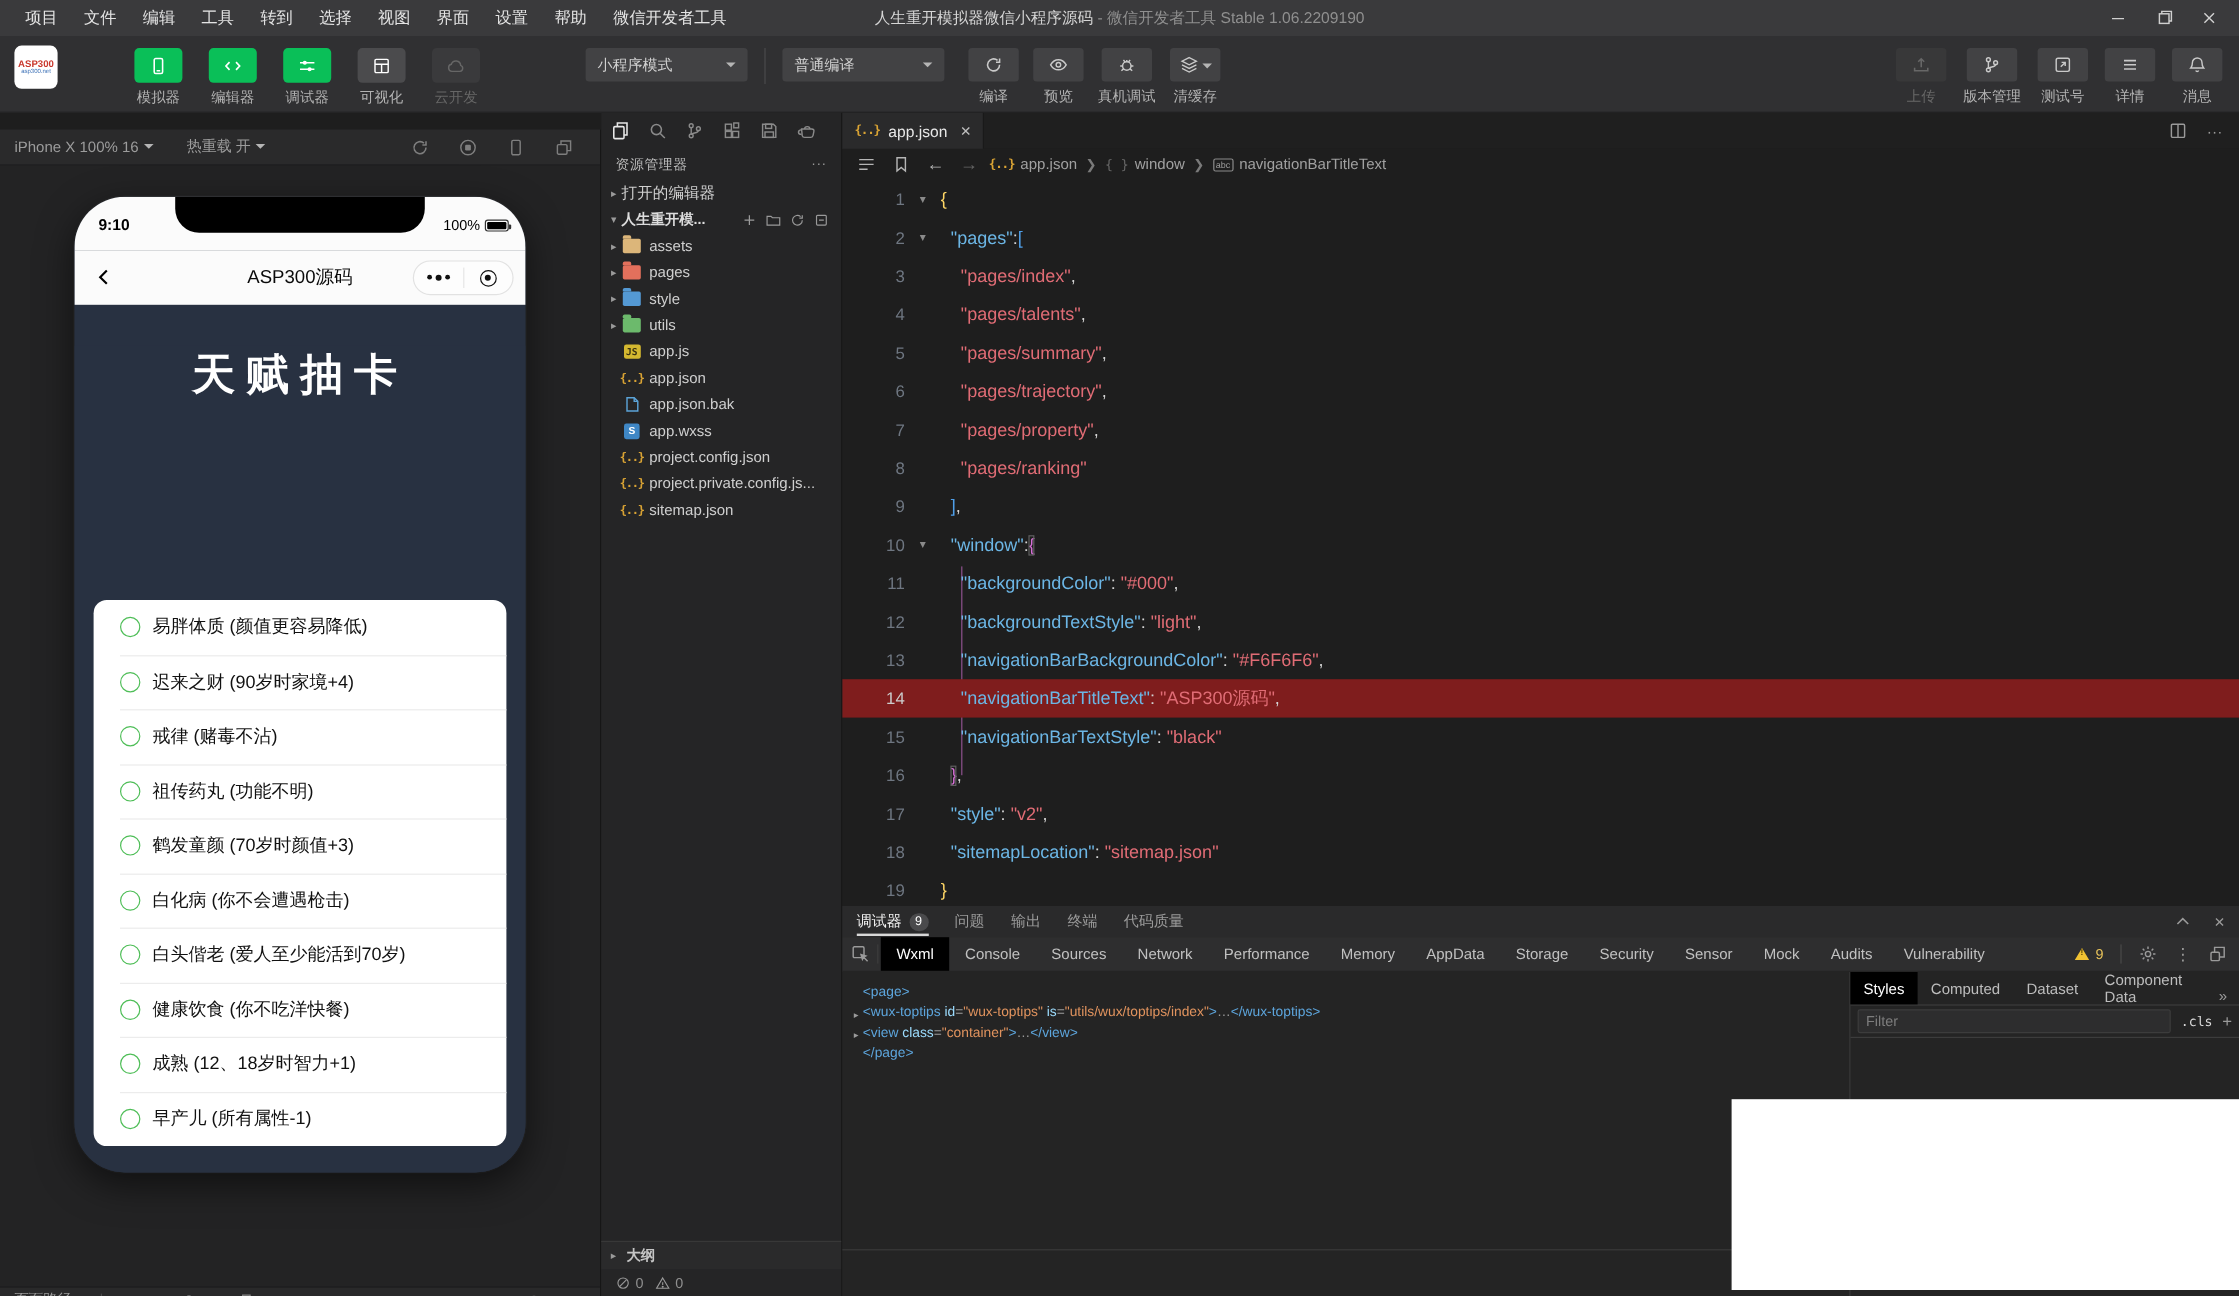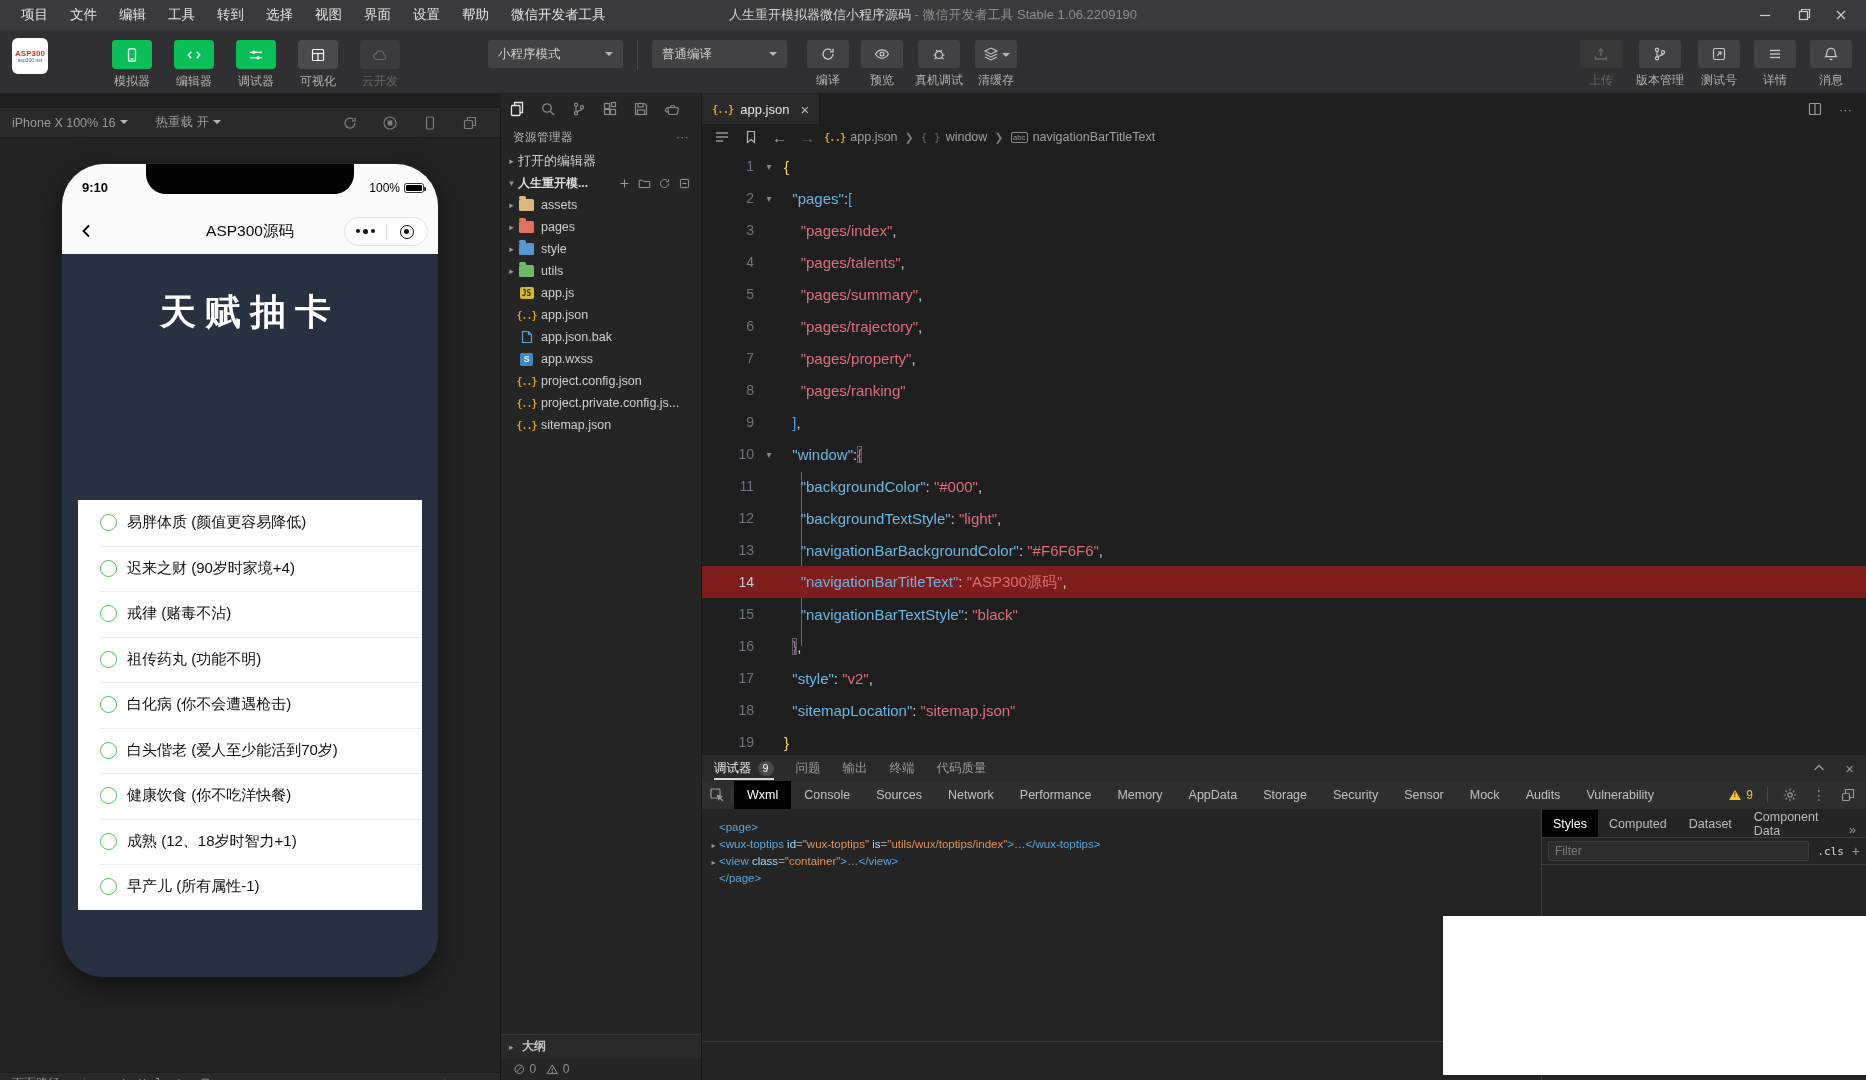--- a/index.html
+++ b/index.html
@@ -64,21 +64,21 @@
   .p-capsule{position:absolute;right:10px;top:8px;width:84px;height:29px;border:1px solid #e2e2e2;background:#fdfdfd;border-radius:15px;display:flex;align-items:center;}
   .p-capsule .dots{flex:1;display:flex;justify-content:center;gap:3px;}
   .p-capsule .dots i{width:4px;height:4px;border-radius:50%;background:#111;}
   .p-capsule .dots i:nth-child(2){width:5px;height:5px;margin-top:-.5px;}
   .p-capsule .cdiv{width:1px;height:17px;background:#e5e5e5;}
   .p-capsule .target{flex:1;display:flex;justify-content:center;}
   .p-capsule .target i{width:14px;height:14px;border:1.6px solid #111;border-radius:50%;position:relative;}
   .p-capsule .target i:after{content:"";position:absolute;left:3px;top:3px;width:5px;height:5px;background:#111;border-radius:50%;}
   .p-body{position:relative;height:723px;background:#283141;}
   .p-heading{text-align:center;margin-top:34px;font-size:36px;font-weight:bold;color:#fff;letter-spacing:9px;}
-  .t-card{position:absolute;left:16px;right:16px;top:212px;background:#fff;border-radius:0;}
+  .t-card{position:absolute;left:16px;right:16px;top:212px;background:#fff;border-radius:11px;}
   .t-row{height:45.5px;display:flex;align-items:center;padding-left:22px;position:relative;}
   .t-row + .t-row:before{content:"";position:absolute;left:22px;right:0;top:0;height:1px;background:#ececec;}
   .t-radio{width:17px;height:17px;border:1.6px solid #4fbe58;border-radius:50%;flex:none;}
   .t-label{margin-left:10px;font-size:15px;color:#111;}
   .sim-footer{position:absolute;left:0;bottom:0;width:100%;height:22px;background:#29292a;border-top:1px solid #1c1c1d;display:flex;align-items:center;padding:0 12px;color:#9a9a9a;font-size:12px;}
   .sim-footer .caret{border:4px solid transparent;border-top-color:#8a8a8a;margin:4px 4px 0 4px;}
   .sim-footer .vdiv{width:1px;height:12px;background:#4a4a4a;margin:0 8px;}
   .sim-footer .icons{margin-left:auto;display:flex;gap:17px;padding-right:4px;}
   .sim-footer .ico{color:#8a8a8a;}
   .sim-footer .ico svg{width:14px;height:14px;}
@@ -479,20 +479,24 @@
             <div class="t-row">
               <span class="t-radio"></span>
               <span class="t-label">戒律 (赌毒不沾)</span>
             </div>
             <div class="t-row">
               <span class="t-radio"></span>
               <span class="t-label">祖传药丸 (功能不明)</span>
             </div>
             <div class="t-row">
               <span class="t-radio"></span>
+              <span class="t-label">鹤发童颜 (70岁时颜值+3)</span>
+            </div>
+            <div class="t-row">
+              <span class="t-radio"></span>
               <span class="t-label">白化病 (你不会遭遇枪击)</span>
             </div>
             <div class="t-row">
               <span class="t-radio"></span>
               <span class="t-label">白头偕老 (爱人至少能活到70岁)</span>
             </div>
             <div class="t-row">
               <span class="t-radio"></span>
               <span class="t-label">健康饮食 (你不吃洋快餐)</span>
             </div>

